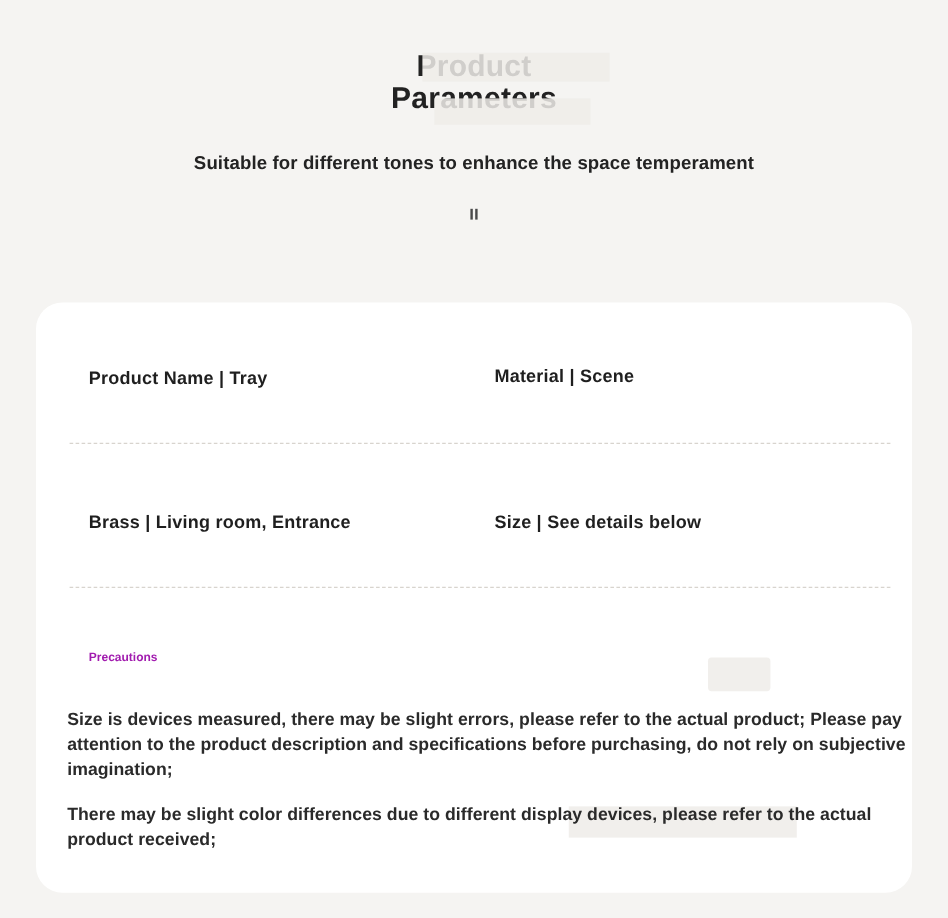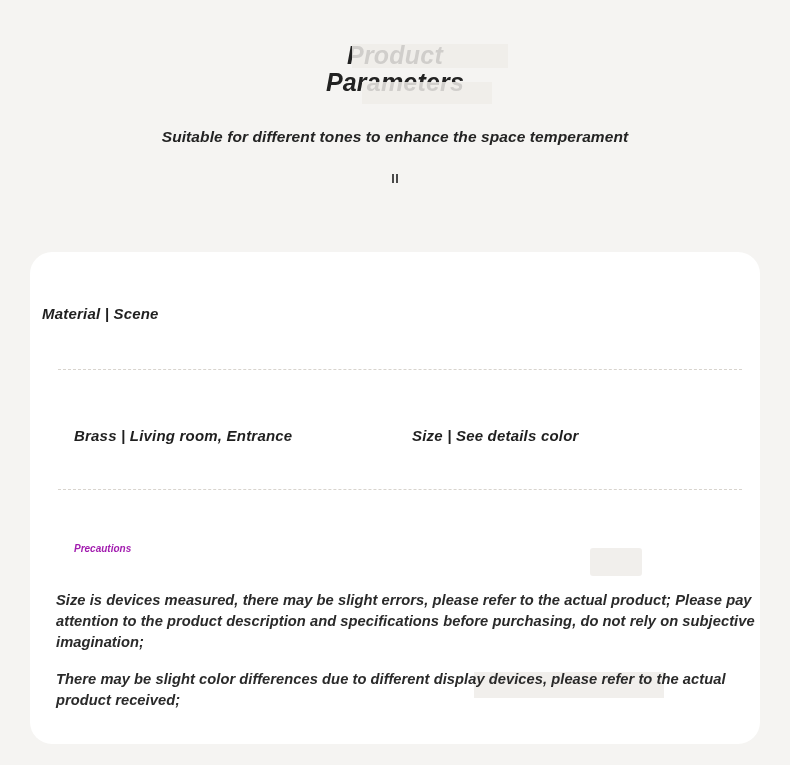--- a/index.html
+++ b/index.html
@@ -14,21 +14,20 @@
     color: #2b2b2b;
     overflow: hidden;
     position: relative;
   }
 
   .page {
     width: 790px;
     height: 765px;
     position: relative;
     box-sizing: border-box;
-    font-style: italic;
   }
 
   
   .header {
     padding-top: 42px;
     text-align: center;
   }
   .title {
     font-size: 25px;
     font-weight: bold;
@@ -174,28 +173,29 @@
     </div>
   </div>
 
   <div class="card">
     <div class="ghost g3"></div>
     <div class="ghost g7"></div>
 
     <div class="spec-grid">
 
       <div class="spec-row row1">
+        <div class="spec-cell left">Product Name | Tray</div>
         <div class="spec-cell right">Material | Scene</div>
       </div>
 
       <div class="divider d1"></div>
 
       <div class="spec-row row2">
         <div class="spec-cell left">Brass | Living room, Entrance</div>
-        <div class="spec-cell right">Size | See details color</div>
+        <div class="spec-cell right">Size | See details below</div>
       </div>
 
       <div class="divider d2"></div>
 
       <div class="precautions-title">Precautions</div>
 
       <div class="notes">
         <div class="note">Size is devices measured, there may be slight errors, please refer to the actual product; Please pay attention to the product description and specifications before purchasing, do not rely on subjective imagination;</div>
         <div class="note">There may be slight color differences due to different display devices, please refer to the actual product received;</div>
       </div>

